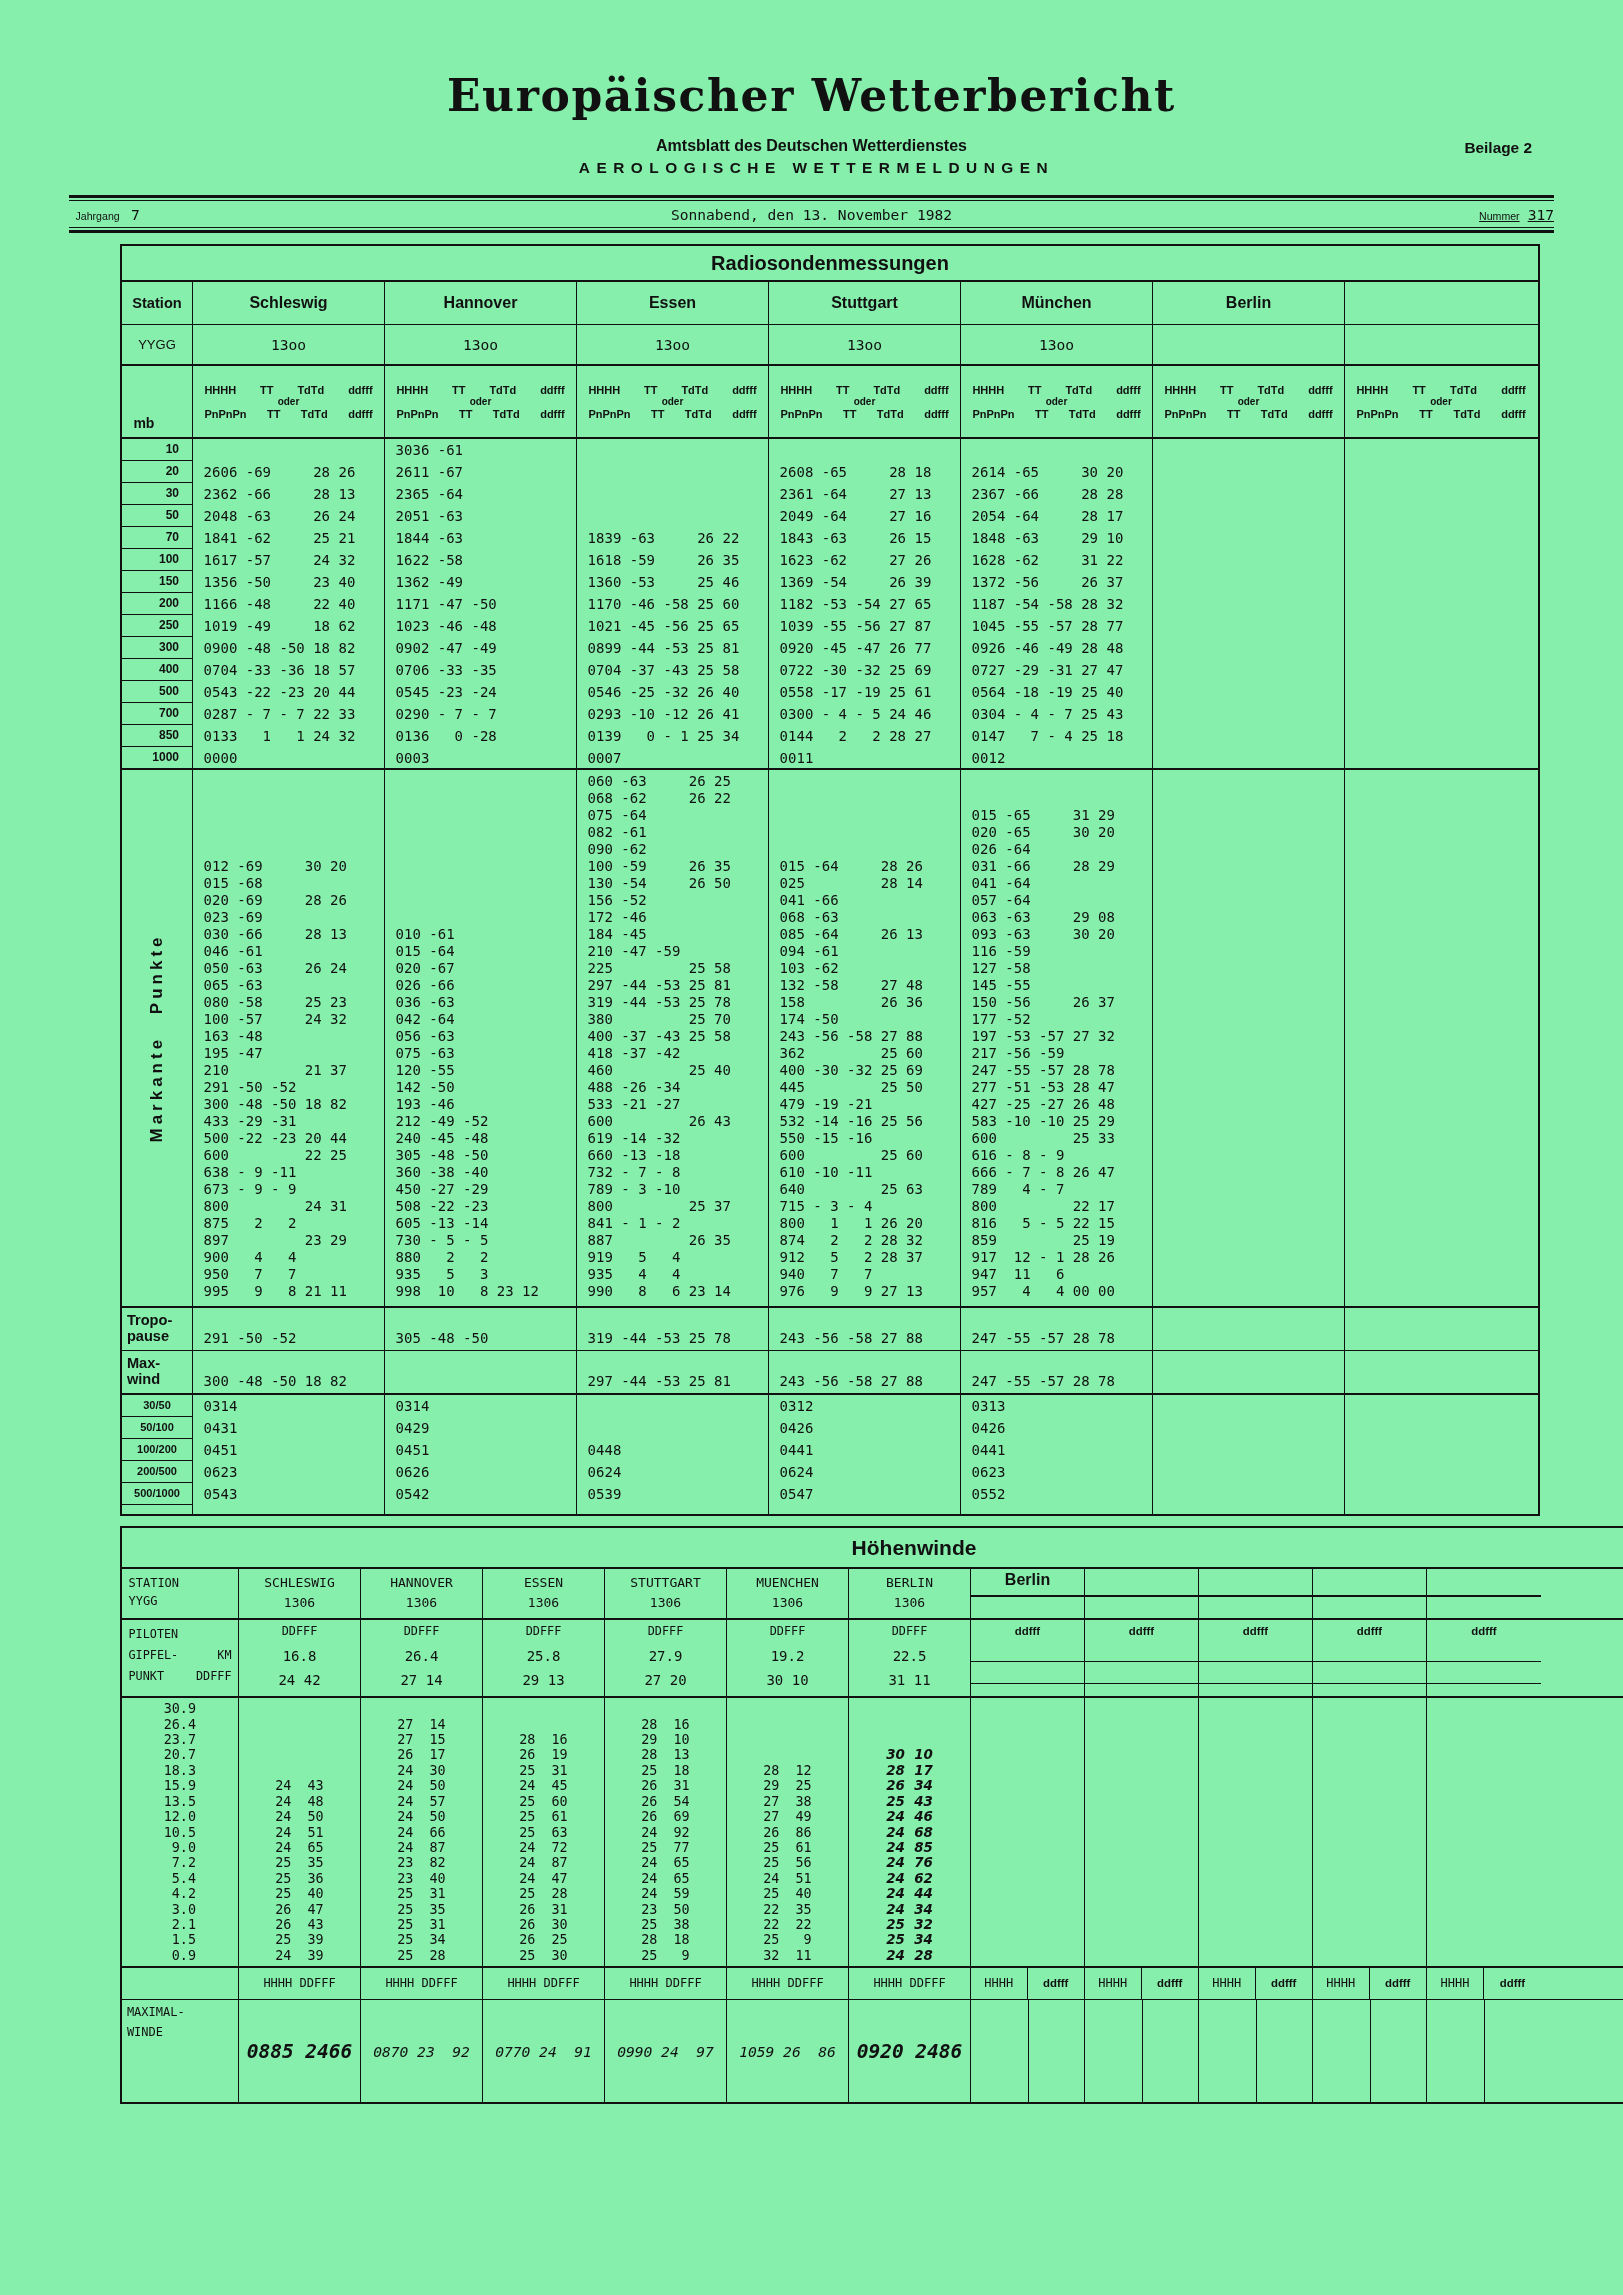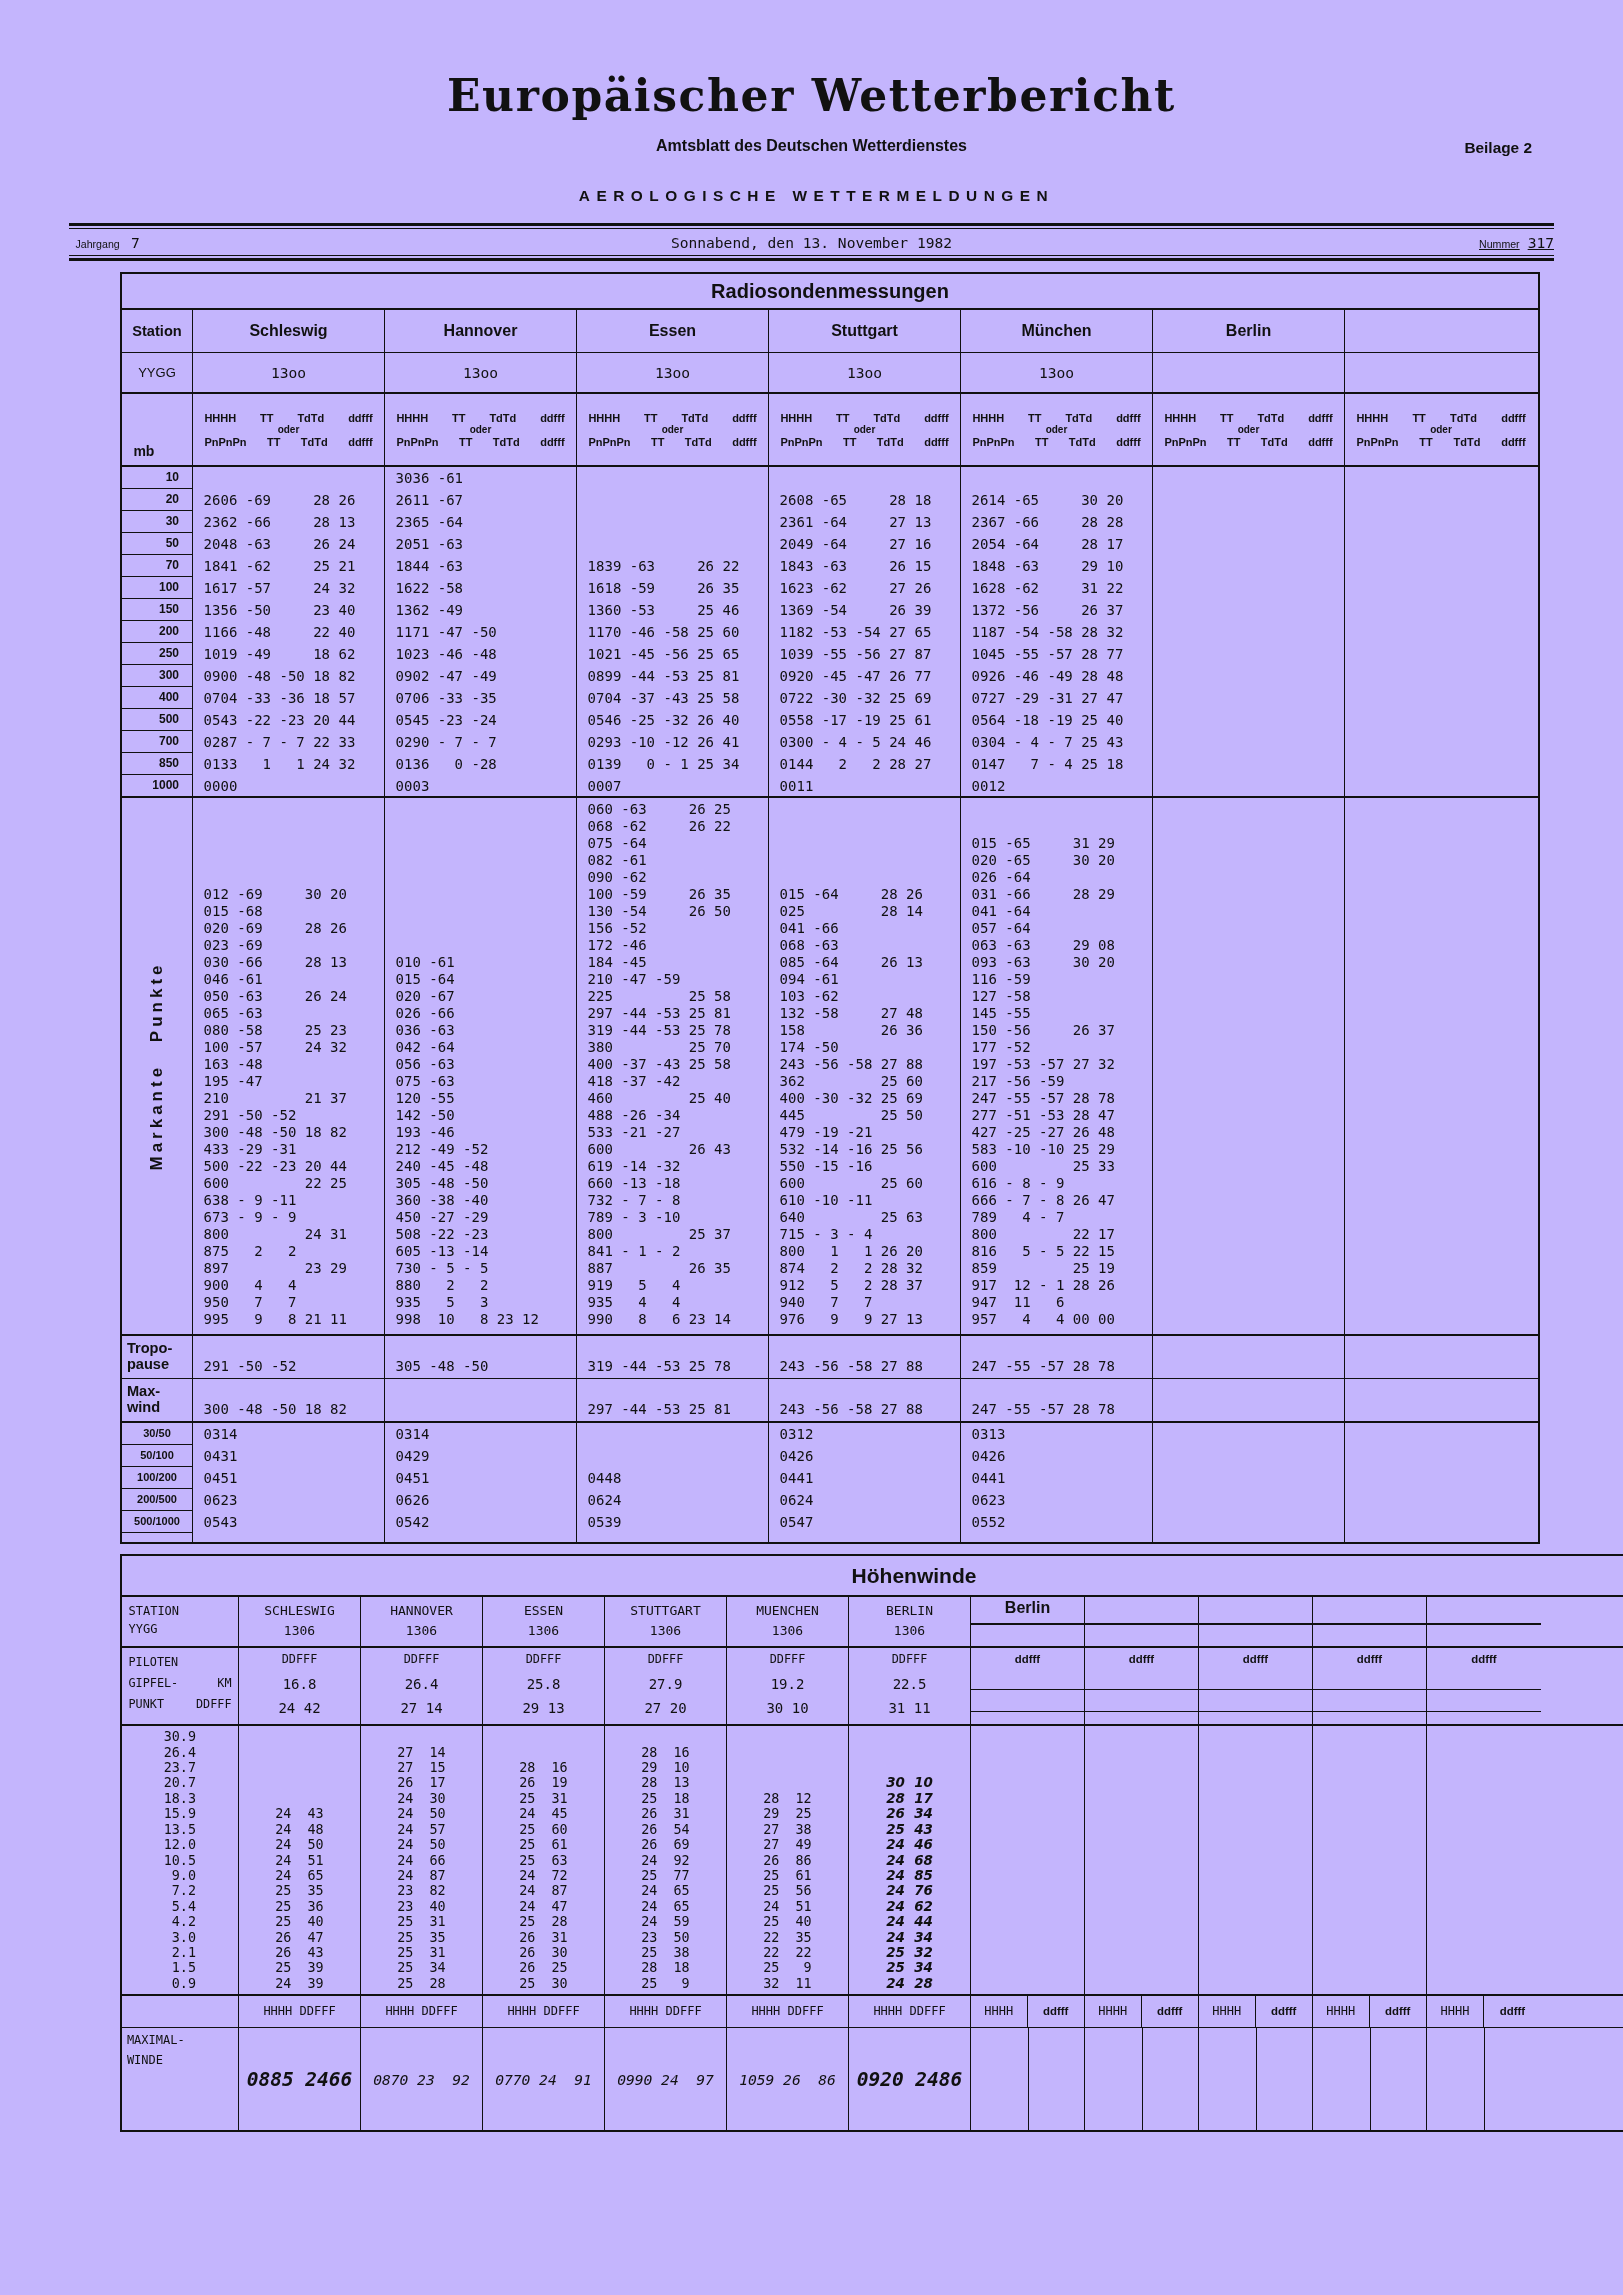--- a/index.html
+++ b/index.html
@@ -1,24 +1,24 @@
 <!DOCTYPE html>
 <html style="font-size:13px"><head>
 <meta charset="utf-8">
 <style>
   html,body{margin:0;padding:0;background:#d8d8d4;}
-  .page{width:1623px;height:2295px;background:#c4b5fd;color:#111;position:relative;
+  .page{width:1623px;height:2295px;background:#86efac;color:#111;position:relative;
         font-family:"Liberation Sans",sans-serif;overflow:hidden;}
   
   .hdr{padding-top:70px;}
   .title{text-align:center;font-family:"DejaVu Serif",serif;font-weight:bold;font-size:44px;letter-spacing:1.6px;}
   .subrow{position:relative;margin-top:16px;text-align:center;}
   .subtitle{font-weight:bold;font-size:16px;}
   .beilage{position:absolute;right:91px;top:1.6px;font-weight:bold;font-size:15.4px;}
-  .aero{text-align:center;margin-top:32px;font-weight:bold;font-size:15.4px;letter-spacing:6.5px;padding-left:10px;}
+  .aero{text-align:center;margin-top:4px;font-weight:bold;font-size:15.4px;letter-spacing:6.5px;padding-left:10px;}
   .bar{margin:18px 69px 0 69px;border-top:3.2px solid #111;border-bottom:3.2px solid #111;
        height:32px;display:flex;align-items:center;position:relative;}
   .bar:before{content:"";position:absolute;left:0;right:0;top:1.6px;border-top:0.8px solid #111;}
   .bar:after{content:"";position:absolute;left:0;right:0;bottom:1.6px;border-bottom:0.8px solid #111;}
   .bar .left{position:absolute;left:6.5px;font-size:10.6px;}
   .bar .left b{font-family:"DejaVu Sans Mono",monospace;font-size:14.6px;font-weight:normal;margin-left:11.4px;}
   .bar .center{width:100%;text-align:center;font-family:"DejaVu Sans Mono",monospace;font-size:14.6px;}
   .bar .right{position:absolute;right:0;font-size:10.6px;text-decoration:underline;}
   .bar .right b{font-family:"DejaVu Sans Mono",monospace;font-size:14.6px;font-weight:normal;margin-left:8px;}
   

